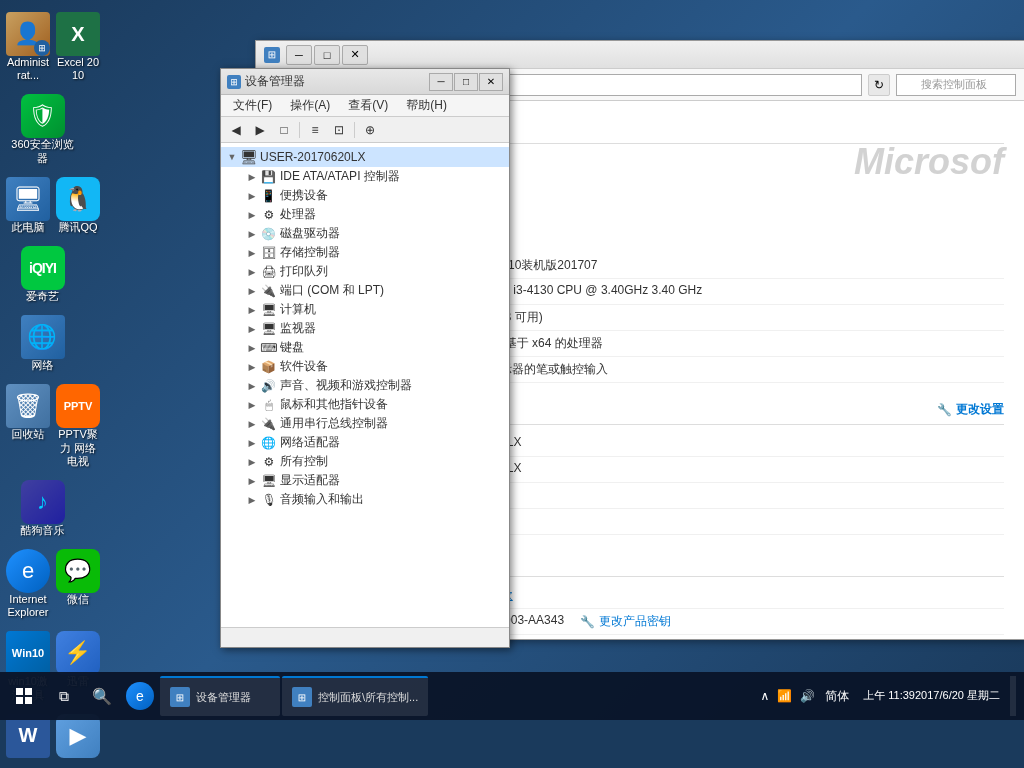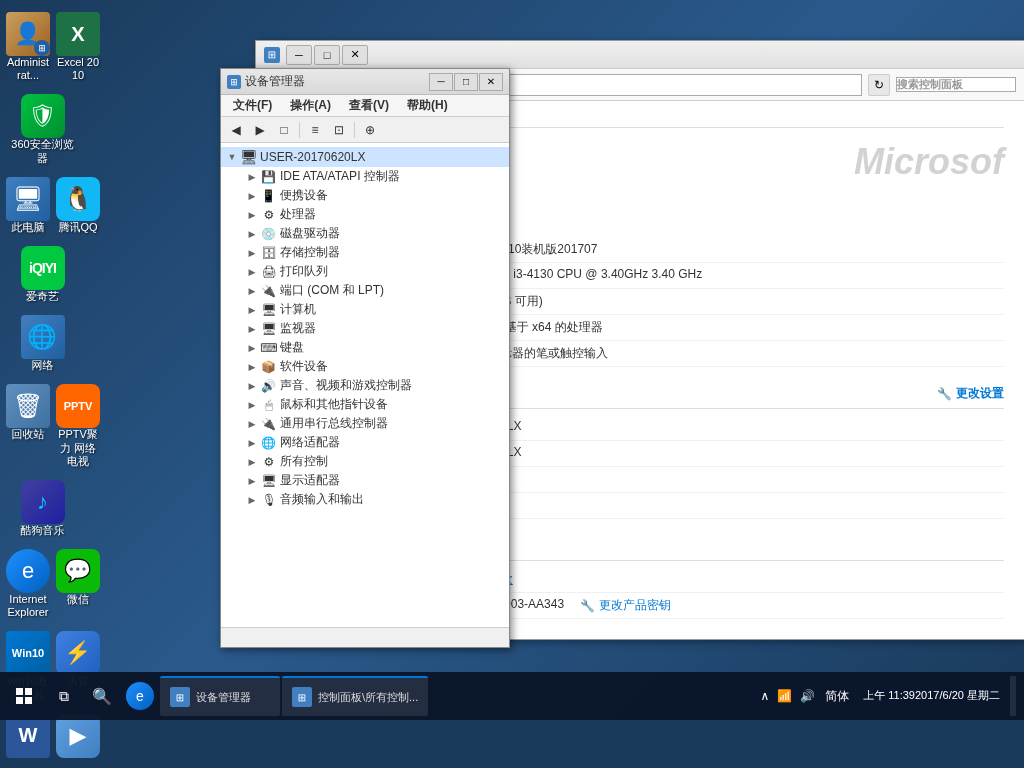--- a/index.html
+++ b/index.html
@@ -291,33 +291,32 @@
     }
     .addr-refresh {
       width: 22px; height: 22px;
       background: #e8e8e8;
       border: 1px solid #ccc;
       display: flex; align-items: center; justify-content: center;
       font-size: 12px; cursor: pointer; border-radius: 2px;
     }
     .search-box {
       width: 120px;
-      height: 15px;
+      height: 22px;
       background: white;
       border: 1px solid #aaa;
-      padding: 0 0;
+      padding: 0 24px;
       font-size: 11px;
-      display: flex; align-items: center; color: #999; font-weight: bold;
+      display: flex; align-items: center; color: #999;
     }
 
     .window-content {
       flex: 1;
       display: flex;
       overflow: hidden;
-      align-items: center;
     }
 
     .system-info {
       flex: 1;
       padding: 20px;
       overflow-y: auto;
       background: white;
     }
 
     .win-section-title {
@@ -459,21 +458,20 @@
     .dm-btn.close-btn { }
 
     .dm-menubar {
       background: #f5f5f5;
       height: 22px;
       display: flex;
       align-items: center;
       padding: 0 4px;
       border-bottom: 1px solid #ccc;
       gap: 2px;
-      font-weight: bold;
     }
     .dm-menu-item {
       padding: 2px 8px;
       font-size: 12px;
       color: #333;
       cursor: pointer;
       border-radius: 2px;
     }
 
     .dm-toolbar {

